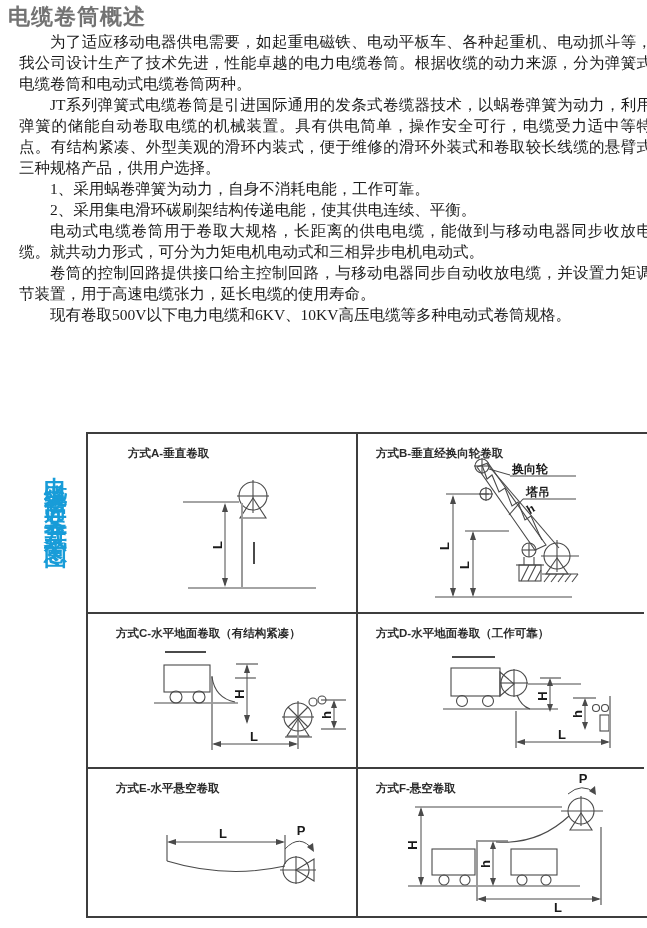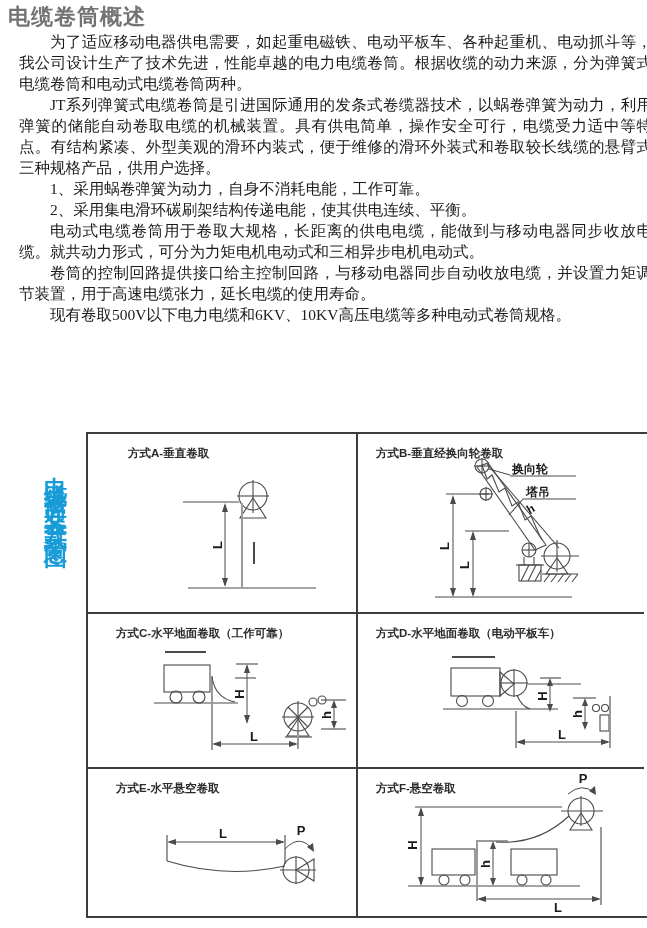--- a/index.html
+++ b/index.html
@@ -161,21 +161,21 @@
         <line class="ln" x1="158" y1="131" x2="186" y2="131"></line>
         <rect class="ln" x="161" y="131" width="22" height="16"></rect>
         <line class="ln" x1="163" y1="147" x2="171" y2="131"></line>
         <line class="ln" x1="170" y1="147" x2="178" y2="131"></line>
         <line class="ln" x1="177" y1="147" x2="183" y2="136"></line>
       </g>
     </svg>
   </div>
 
   <div class="cell bR bB">
-    <div class="cell-title" style="left:28px;top:12px;">方式C-水平地面卷取（工作可靠）</div>
+    <div class="cell-title" style="left:28px;top:12px;">方式C-水平地面卷取（有结构紧凑）</div>
     <svg width="268" height="151" viewBox="0 0 268 151">
       <line class="thk" x1="77" y1="38" x2="118" y2="38"></line>
       <g>
         <rect class="ln" x="76" y="51" width="46" height="27"></rect>
         <circle class="ln" cx="88" cy="83" r="6"></circle>
         <circle class="ln" cx="111" cy="83" r="6"></circle>
       </g>
       <line class="ln" x1="66" y1="89" x2="150" y2="89"></line>
       <line class="gy" x1="124" y1="62" x2="124" y2="136"></line>
       <path class="ln" d="M124,63 Q127,84 147,88"></path>
@@ -208,21 +208,21 @@
 
       <line class="gy" x1="210" y1="118" x2="210" y2="135"></line>
       <line class="dimln" x1="126" y1="130" x2="208" y2="130"></line>
       <polygon class="ah" points="124,130 133,127 133,133"></polygon>
       <polygon class="ah" points="210,130 201,127 201,133"></polygon>
       <text class="dim" text-anchor="middle" x="166" y="127">L</text>
     </svg>
   </div>
 
   <div class="cell bB">
-    <div class="cell-title" style="left:18px;top:12px;">方式D-水平地面卷取（电动平板车）</div>
+    <div class="cell-title" style="left:18px;top:12px;">方式D-水平地面卷取（工作可靠）</div>
     <svg width="284" height="151" viewBox="0 0 284 151">
       <line class="thk" x1="94" y1="43" x2="137" y2="43"></line>
       <g>
         <rect class="ln" x="93" y="54" width="49" height="28"></rect>
         <circle class="ln" cx="104" cy="87" r="5.5"></circle>
         <circle class="ln" cx="130" cy="87" r="5.5"></circle>
       </g>
       <g>
         <path class="ln" d="M142,58 L142,82 L156,70 Z"></path>
         <circle class="ln" cx="156" cy="69" r="13"></circle>

